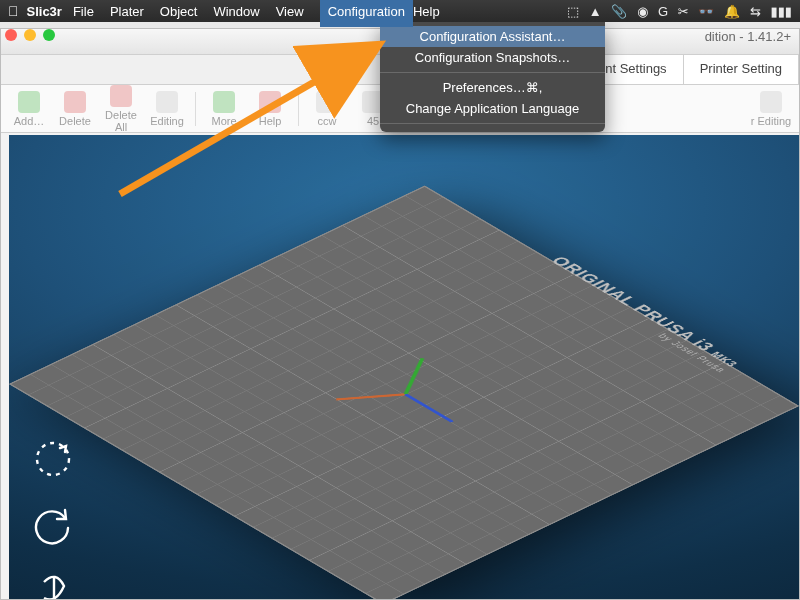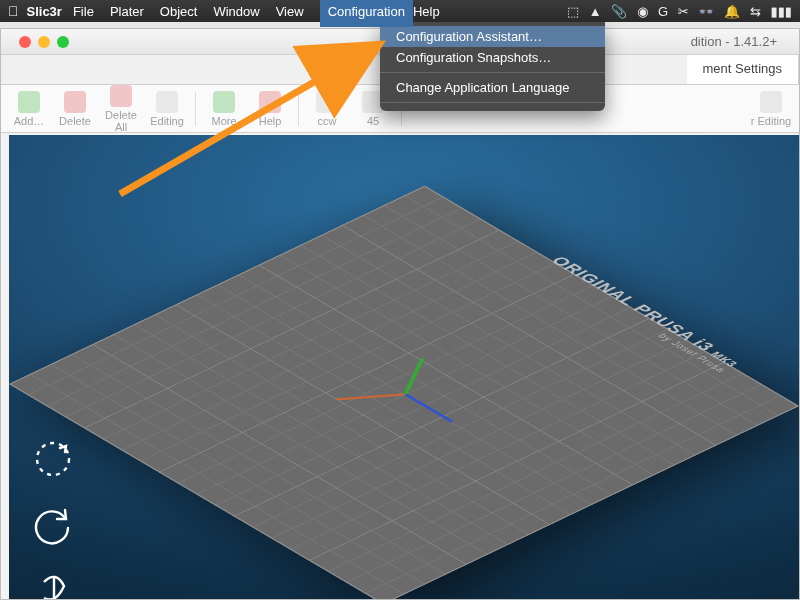--- a/index.html
+++ b/index.html
@@ -19,32 +19,32 @@
 .menubar .spacer { flex: 1; }
 .menubar .tray span { margin-left: 6px; opacity: .9; font-size:13px; }
 
 
 .dropdown {
   position: absolute; left: 380px; top: 22px; width: 225px;
   background: #4a4a4a; color: #fff; font-size: 13px;
   border-radius: 0 0 6px 6px; box-shadow: 0 8px 20px rgba(0,0,0,.45);
   padding: 4px 0; z-index: 99;
 }
-.dropdown .item { padding: 3px 16px; display:flex; justify-content:flex-start; cursor:default;}
+.dropdown .item { padding: 3px 16px; display:flex; justify-content:center; cursor:default;}
 .dropdown .item.hl { background: #5b7da3; }
 .dropdown hr { border: none; border-top: 1px solid #6a6a6a; margin: 4px 0; }
 
 
 .window {
   position: absolute; left: 0; top: 28px; width: 800px; height: 572px;
   background: #f3f3f3; border: 1px solid #bdbdbd;
 }
 .titlebar {
   height: 26px; background: linear-gradient(#f7f7f7,#e5e5e5);
-  display: flex; align-items: center; padding: 0 18px; border-bottom:1px solid #cfcfcf;
+  display: flex; padding: 0 4px; border-bottom:1px solid #cfcfcf;
   font-size: 13px; color:#555;
 }
 .tl { display:flex; gap:7px; margin-right: 12px;}
 .tl div{ width:12px;height:12px;border-radius:50%; }
 .tl .r{background:#ff5f57;} .tl .y{background:#febc2e;} .tl .g{background:#28c840;}
 .titlebar .wtitle { flex:1; text-align:center; color:#6a6a6a; }
 
 
 .tabs { height:30px; background:#f0f0f0; display:flex; align-items:stretch; border-bottom:1px solid #cfcfcf; font-size:13px;}
 .tabs .tab { padding:6px 16px; border-right:1px solid #cfcfcf; background:#fff; color:#444; white-space:nowrap;}
@@ -135,38 +135,43 @@
 
 <div class="dropdown">
   <div class="item hl">
       <span>Configuration Assistant…</span>
     </div>
   <div class="item">
       <span>Configuration Snapshots…</span>
     </div>
   <hr>
   <div class="item">
+    <span>Preferences…</span>
+    <span>⌘,</span>
+  </div>
+  <div class="item">
       <span>Change Application Language</span>
     </div>
   <hr>
 </div>
 
 <div class="window">
   <div class="titlebar">
     <div class="tl">
       <div class="r"></div>
       <div class="y"></div>
       <div class="g"></div>
     </div>
     <div class="wtitle" style="text-align:right; padding-right:4px;">dition - 1.41.2+</div>
   </div>
 
   <div class="tabs">
     <div class="gap"></div>
     <div class="tab">ment Settings</div>
+    <div class="tab">Printer Setting</div>
   </div>
 
   <div class="toolbar">
     <div class="tbtn add">
         <div class="ic"></div>
         <div class="tlabel">Add…</div>
       </div>
     <div class="tbtn del">
         <div class="ic"></div>
         <div class="tlabel">Delete</div>

